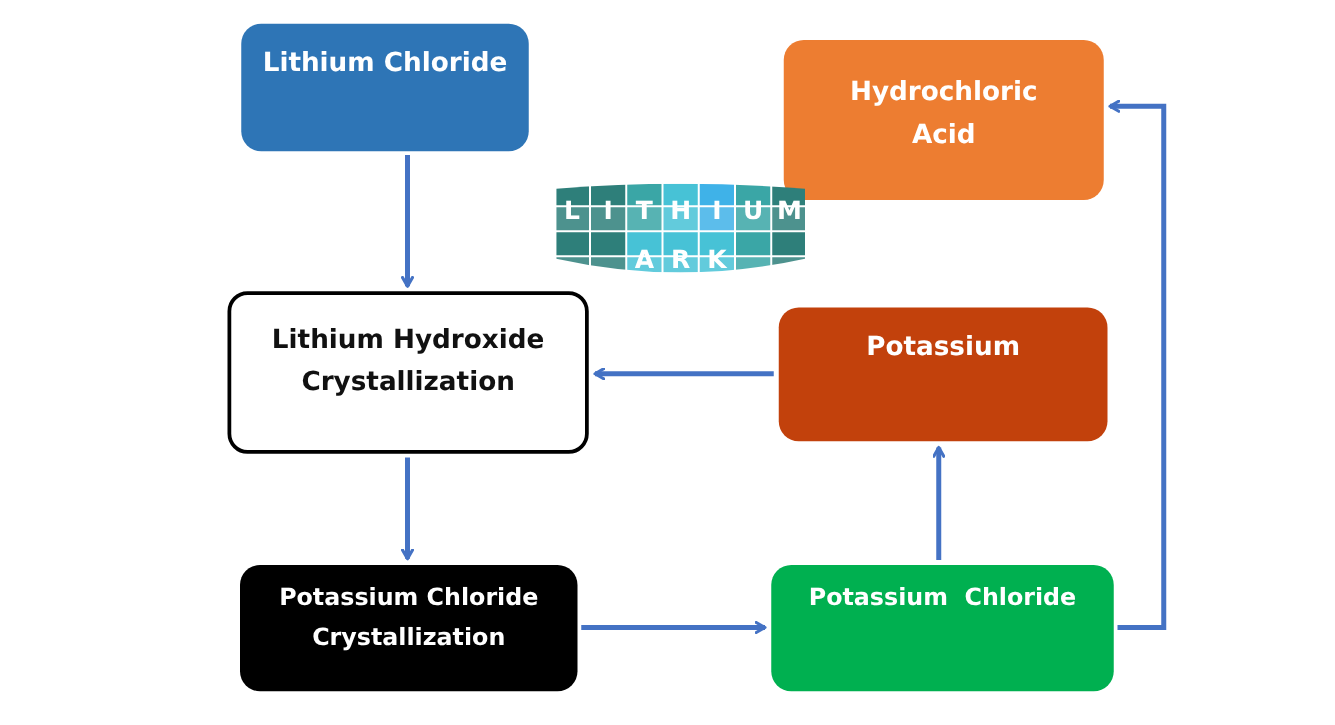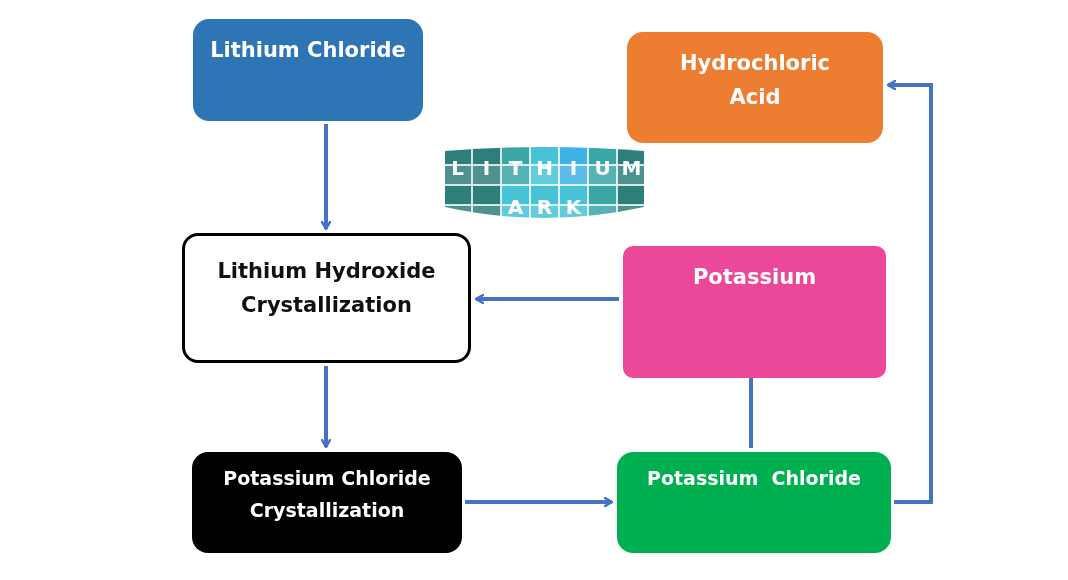--- a/index.html
+++ b/index.html
@@ -10,23 +10,23 @@
     }
     .box {
       position: absolute; box-sizing: border-box;
       border-radius: 16px;
       display: flex; flex-direction: column; align-items: center;
       justify-content: flex-start; text-align: center;
       font-weight: bold; font-size: 21px; line-height: 34px;
     }
     .box .lbl { display: block; }
     #b-licl { left: 193px; top: 19px; width: 230px; height: 102px; background: #2E75B6; color: #ffffff; padding-top: 14px; }
-    #b-hcl { left: 627px; top: 32px; width: 256px; height: 111px; background: #ED7D31; color: #ffffff; padding-top: 14px; }
+    #b-hcl { left: 627px; top: 32px; width: 256px; height: 128px; background: #ED7D31; color: #ffffff; padding-top: 24px; }
     #b-lioh { left: 182px; top: 233px; width: 289px; height: 130px; background: #ffffff; color: #111111; border: 3px solid #000000; padding-top: 18px; }
-    #b-koh { left: 623px; top: 246px; width: 263px; height: 132px; background: #ec4899; color: #ffffff; padding-top: 14px; border-radius: 10px; }
+    #b-koh { left: 623px; top: 246px; width: 263px; height: 107px; background: #c2410c; color: #ffffff; padding-top: 14px; }
     #b-kclc { left: 192px; top: 452px; width: 270px; height: 101px; background: #000000; color: #ffffff; font-size: 19px; line-height: 32px; padding-top: 10px; }
     #b-kcle { left: 617px; top: 452px; width: 274px; height: 101px; background: #00B050; color: #ffffff; font-size: 19px; line-height: 32px; padding-top: 10px; }
 
     #logo {
       position: absolute; left: 443px; top: 145px; width: 203px; height: 80px;
     }
     #arrows { position: absolute; left: 0; top: 0; width: 1068px; height: 580px; pointer-events: none; }
   </style>
 </head>
 <body>

